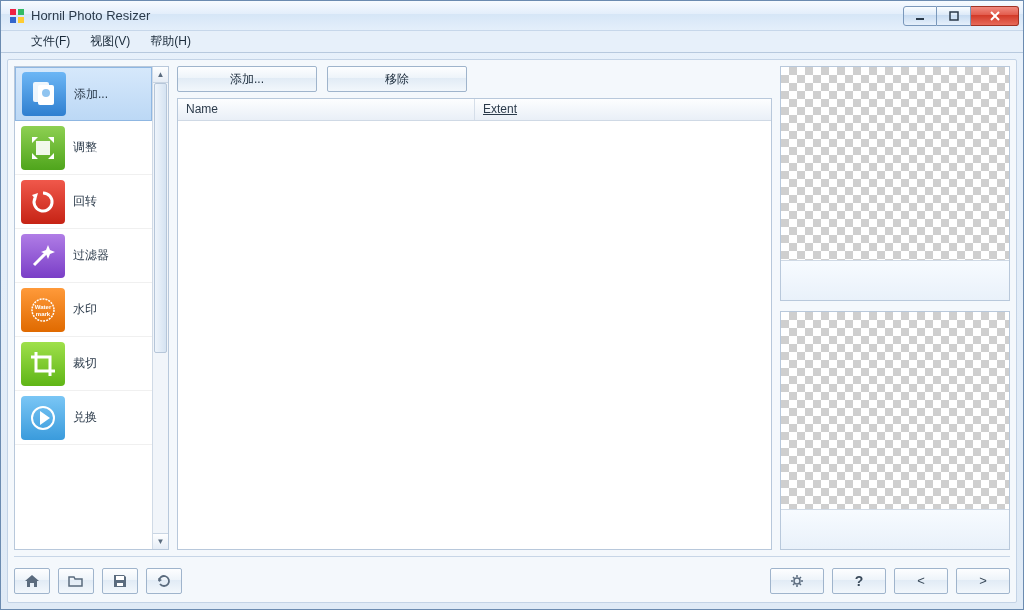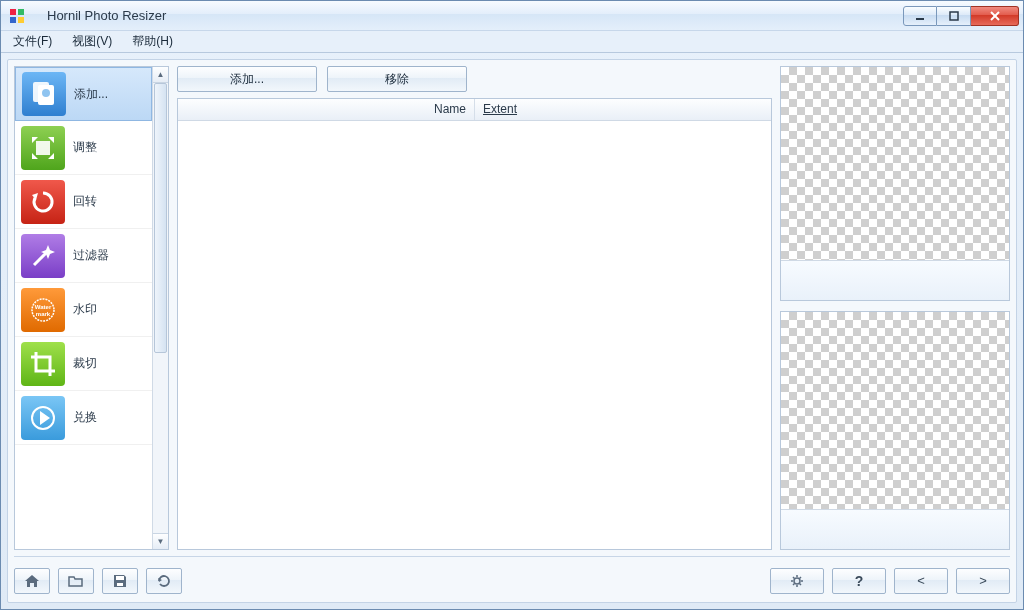--- a/index.html
+++ b/index.html
@@ -10,39 +10,38 @@
   .window {
     width: 1024px; height: 610px;
     background: linear-gradient(to bottom, #e8f1fb 0%, #dfeaf6 100%);
     border: 1px solid #6b8bb0;
     display: flex; flex-direction: column;
   }
   .titlebar {
     height: 30px; display: flex; align-items: center; padding: 0 4px 0 8px;
     background: linear-gradient(to bottom, #f7fbff 0%, #e3eefb 45%, #d6e6f7 46%, #e4effb 100%);
     border-bottom: 1px solid #c7d7ea;
-    gap: 16px;
   }
   .titlebar .app-icon { width:16px; height:16px; margin-right:6px; }
   .titlebar .title { color:#2b3a4a; font-size:13px; }
   .win-controls { margin-left:auto; display:flex; gap:0; }
   .win-btn {
     width:34px; height:20px; border:1px solid #7a98bb; border-left:0;
     background: linear-gradient(to bottom,#fafdff 0%,#dce9f8 45%,#c7dbf1 46%,#e6f0fb 100%);
     display:flex; align-items:center; justify-content:center; font-size:11px; color:#2b3a4a;
   }
   .win-btn:first-child { border-left:1px solid #7a98bb; border-top-left-radius:3px; border-bottom-left-radius:3px; }
   .win-btn.close {
     width:48px; border-top-right-radius:3px; border-bottom-right-radius:3px;
     background: linear-gradient(to bottom,#f08b80 0%,#e25b4c 45%,#d23a28 46%,#e76a5a 100%);
     border-color:#a03224; color:#fff;
   }
 
   .menubar {
-    height:22px; display:flex; align-items:stretch; padding:0 2px;
+    height:22px; display:flex; align-items:stretch; padding:0 20px;
     background:#e7f0fa; border-bottom:1px solid #b7c9de;
   }
   .menu-item { padding:0 10px; display:flex; align-items:center; color:#1a2a3a; }
 
   
   .client {
     flex:1; margin:6px; background:#f4f8fc; border:1px solid #c3d3e6; border-radius:2px;
     display:flex; flex-direction:column; padding:6px;
   }
   .main-row { flex:1; display:flex; gap:8px; min-height:0; }
@@ -74,21 +73,21 @@
   .middle { flex:1; display:flex; flex-direction:column; gap:6px; min-width:0; }
   .btn-row { display:flex; gap:10px; }
   .push-btn {
     width:140px; height:26px; border:1px solid #9fb4cc;
     background:linear-gradient(to bottom,#fdfeff 0%,#eef4fa 45%,#e1ebf5 46%,#f2f7fc 100%);
     display:flex; align-items:center; justify-content:center; color:#1a2a3a; border-radius:2px;
   }
   .list-wrap { flex:1; border:1px solid #b8c8db; background:#fff; display:flex; flex-direction:column; min-height:0; }
   .list-header { height:22px; display:flex; background:linear-gradient(#fdfeff,#e9eff7); border-bottom:1px solid #cfd9e5; }
   .col { border-right:1px solid #d5dee9; padding:3px 8px; color:#2b3a4a; }
-  .col.path { flex:1.6; } .col.name { flex:0.8;text-align:right; } .col.ext { flex:0.8; border-right:0;text-decoration:underline; }
+  .col.path { flex:1.6; } .col.name { flex:0.8; } .col.ext { flex:0.8; border-right:0;text-decoration:underline; }
   .list-body { flex:1; background:#fff; }
 
   
   .rightcol { width:230px; display:flex; flex-direction:column; gap:10px; }
   .preview-pane { border:1px solid #b8c8db; display:flex; flex-direction:column; }
   .checker {
     flex:1;
     background-image:
       linear-gradient(45deg,#cfcfcf 25%,transparent 25%),
       linear-gradient(-45deg,#cfcfcf 25%,transparent 25%),

